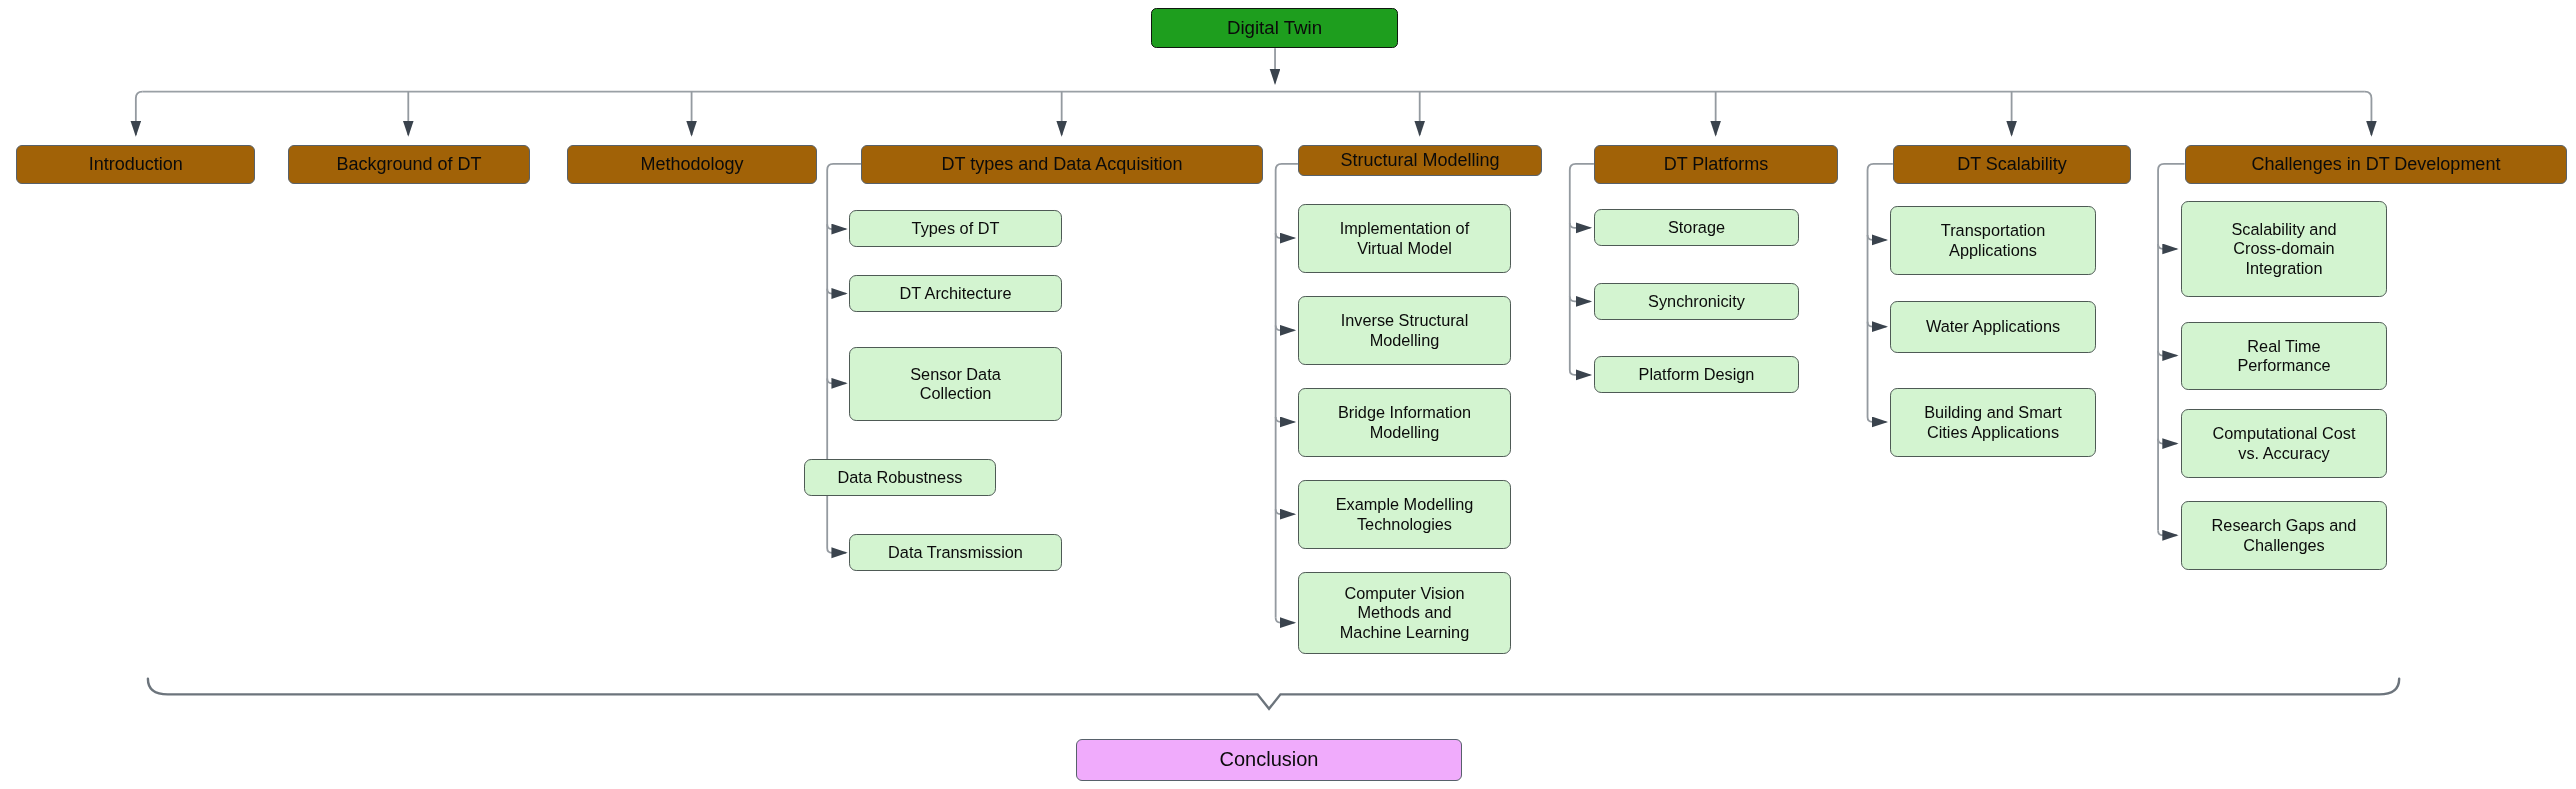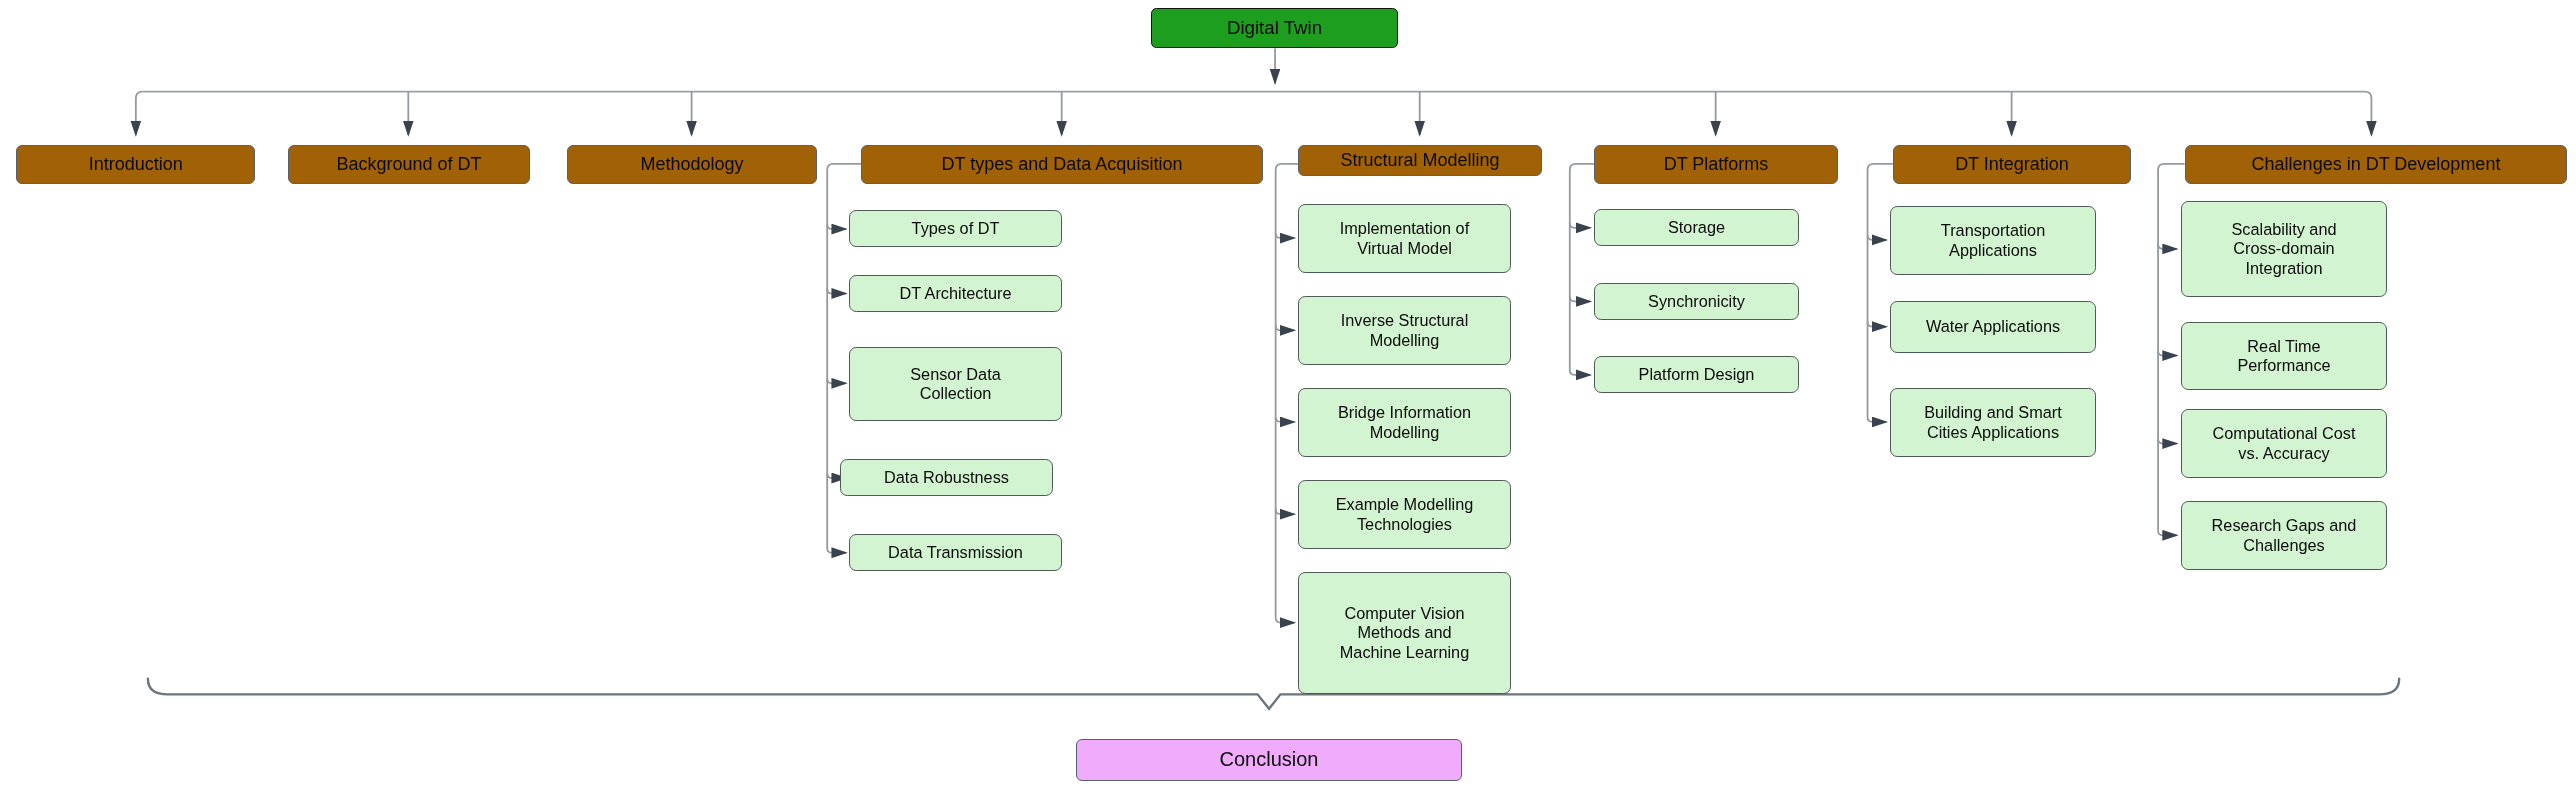--- a/index.html
+++ b/index.html
@@ -115,34 +115,34 @@
   </svg>
 
   <div class="node root" style="left:1151px;top:8.4px;width:247px;height:40px">Digital Twin</div>
 
   <div class="node header" style="left:16.3px;top:145px;width:239px;height:39px">Introduction</div>
   <div class="node header" style="left:288px;top:145px;width:242px;height:39px">Background of DT</div>
   <div class="node header" style="left:567px;top:145px;width:250px;height:39px">Methodology</div>
   <div class="node header" style="left:861px;top:145px;width:402px;height:39px">DT types and Data Acquisition</div>
   <div class="node header" style="left:1298px;top:145px;width:244px;height:31px">Structural Modelling</div>
   <div class="node header" style="left:1594px;top:145px;width:244px;height:39px">DT Platforms</div>
-  <div class="node header" style="left:1893px;top:145px;width:238px;height:39px">DT Integration</div>
+  <div class="node header" style="left:1893px;top:145px;width:238px;height:39px">DT Scalability</div>
   <div class="node header" style="left:2185px;top:145px;width:382px;height:39px">Challenges in DT Development</div>
 
   <div class="node child" style="left:849px;top:210px;width:213px;height:37px">Types of DT</div>
   <div class="node child" style="left:849px;top:275px;width:213px;height:37px">DT Architecture</div>
   <div class="node child" style="left:849px;top:347px;width:213px;height:74px">Sensor Data Collection</div>
-  <div class="node child" style="left:840px;top:459px;width:213px;height:37px">Data Robustness</div>
+  <div class="node child" style="left:804px;top:459px;width:192px;height:37px">Data Robustness</div>
   <div class="node child" style="left:849px;top:534px;width:213px;height:37px">Data Transmission</div>
 
   <div class="node child" style="left:1298px;top:296px;width:213px;height:69px">Inverse Structural Modelling</div>
   <div class="node child" style="left:1298px;top:204px;width:213px;height:69px">Implementation of Virtual Model</div>
   <div class="node child" style="left:1298px;top:388px;width:213px;height:69px">Bridge Information Modelling</div>
   <div class="node child" style="left:1298px;top:480px;width:213px;height:69px">Example Modelling Technologies</div>
-  <div class="node child" style="left:1298px;top:572px;width:213px;height:122px">Computer Vision Methods and Machine Learning</div>
+  <div class="node child" style="left:1298px;top:572px;width:213px;height:82px">Computer Vision Methods and Machine Learning</div>
 
   <div class="node child" style="left:1594px;top:209px;width:205px;height:37px">Storage</div>
   <div class="node child" style="left:1594px;top:283px;width:205px;height:37px">Synchronicity</div>
   <div class="node child" style="left:1594px;top:356px;width:205px;height:37px">Platform Design</div>
 
   <div class="node child" style="left:1890px;top:206px;width:206px;height:69px">Transportation Applications</div>
   <div class="node child" style="left:1890px;top:301px;width:206px;height:52px">Water Applications</div>
   <div class="node child" style="left:1890px;top:388px;width:206px;height:69px">Building and Smart Cities Applications</div>
 
   <div class="node child" style="left:2181px;top:201px;width:206px;height:96px">Scalability and Cross-domain Integration</div>

